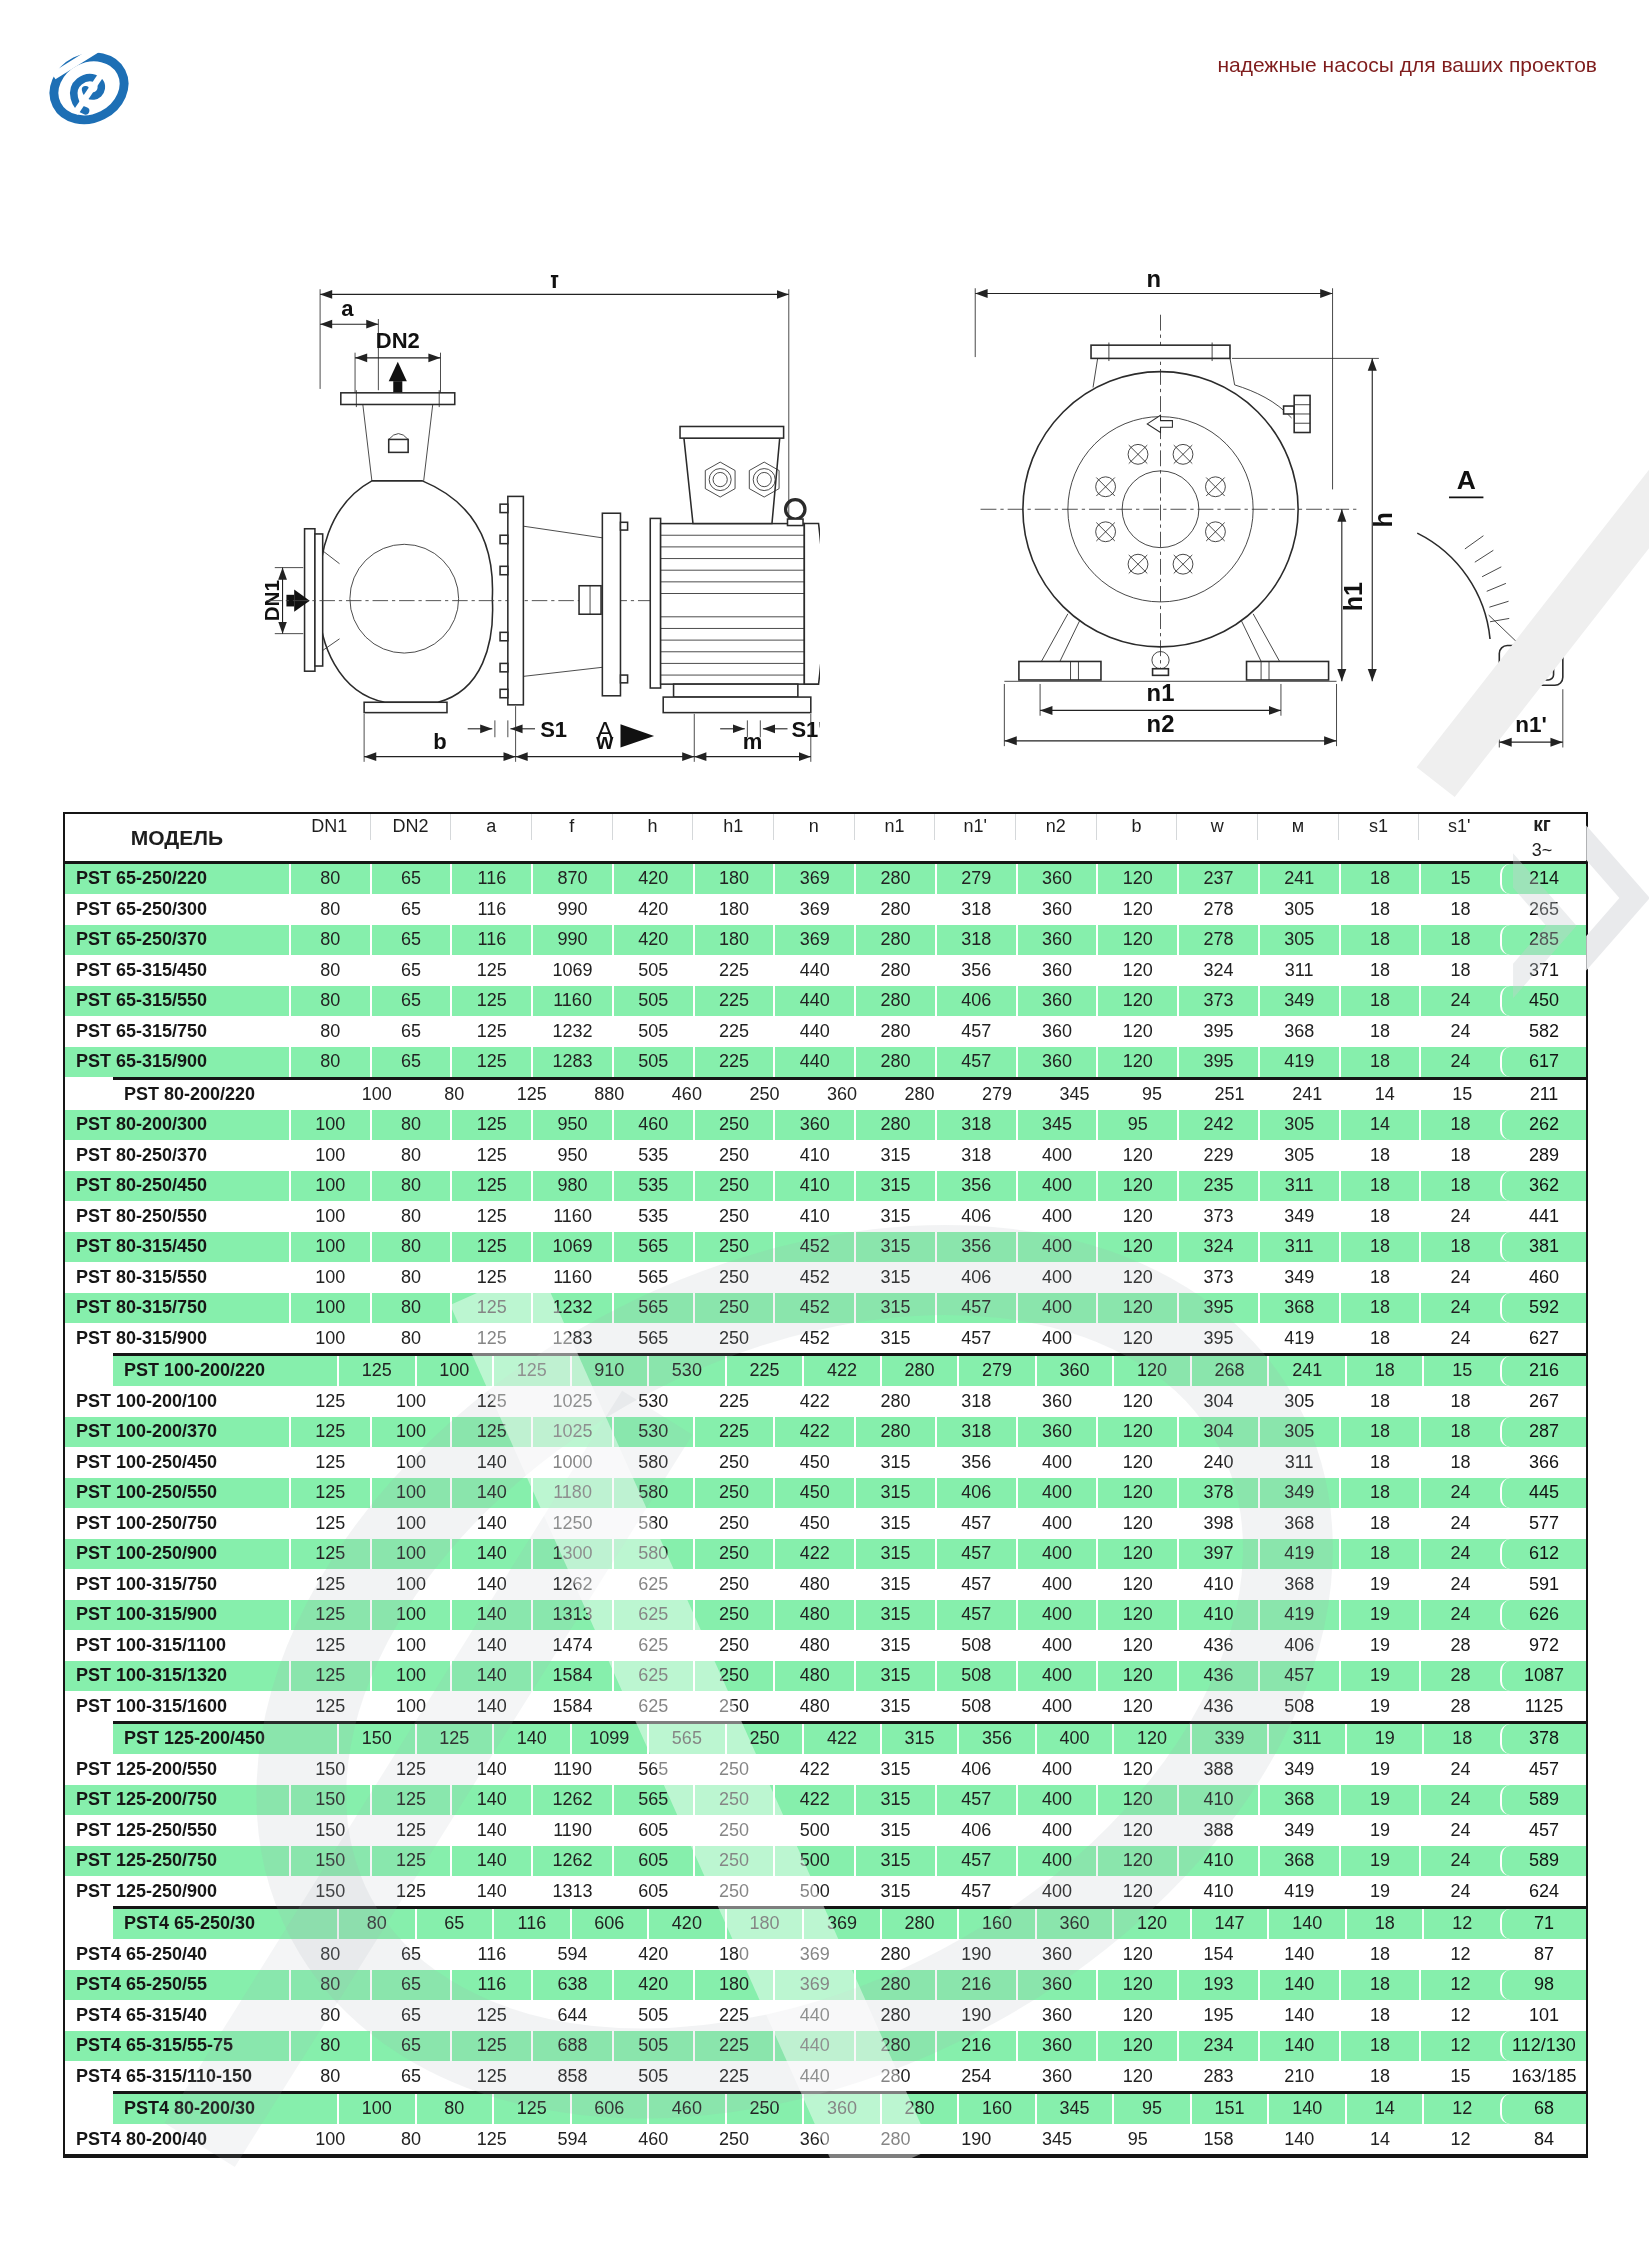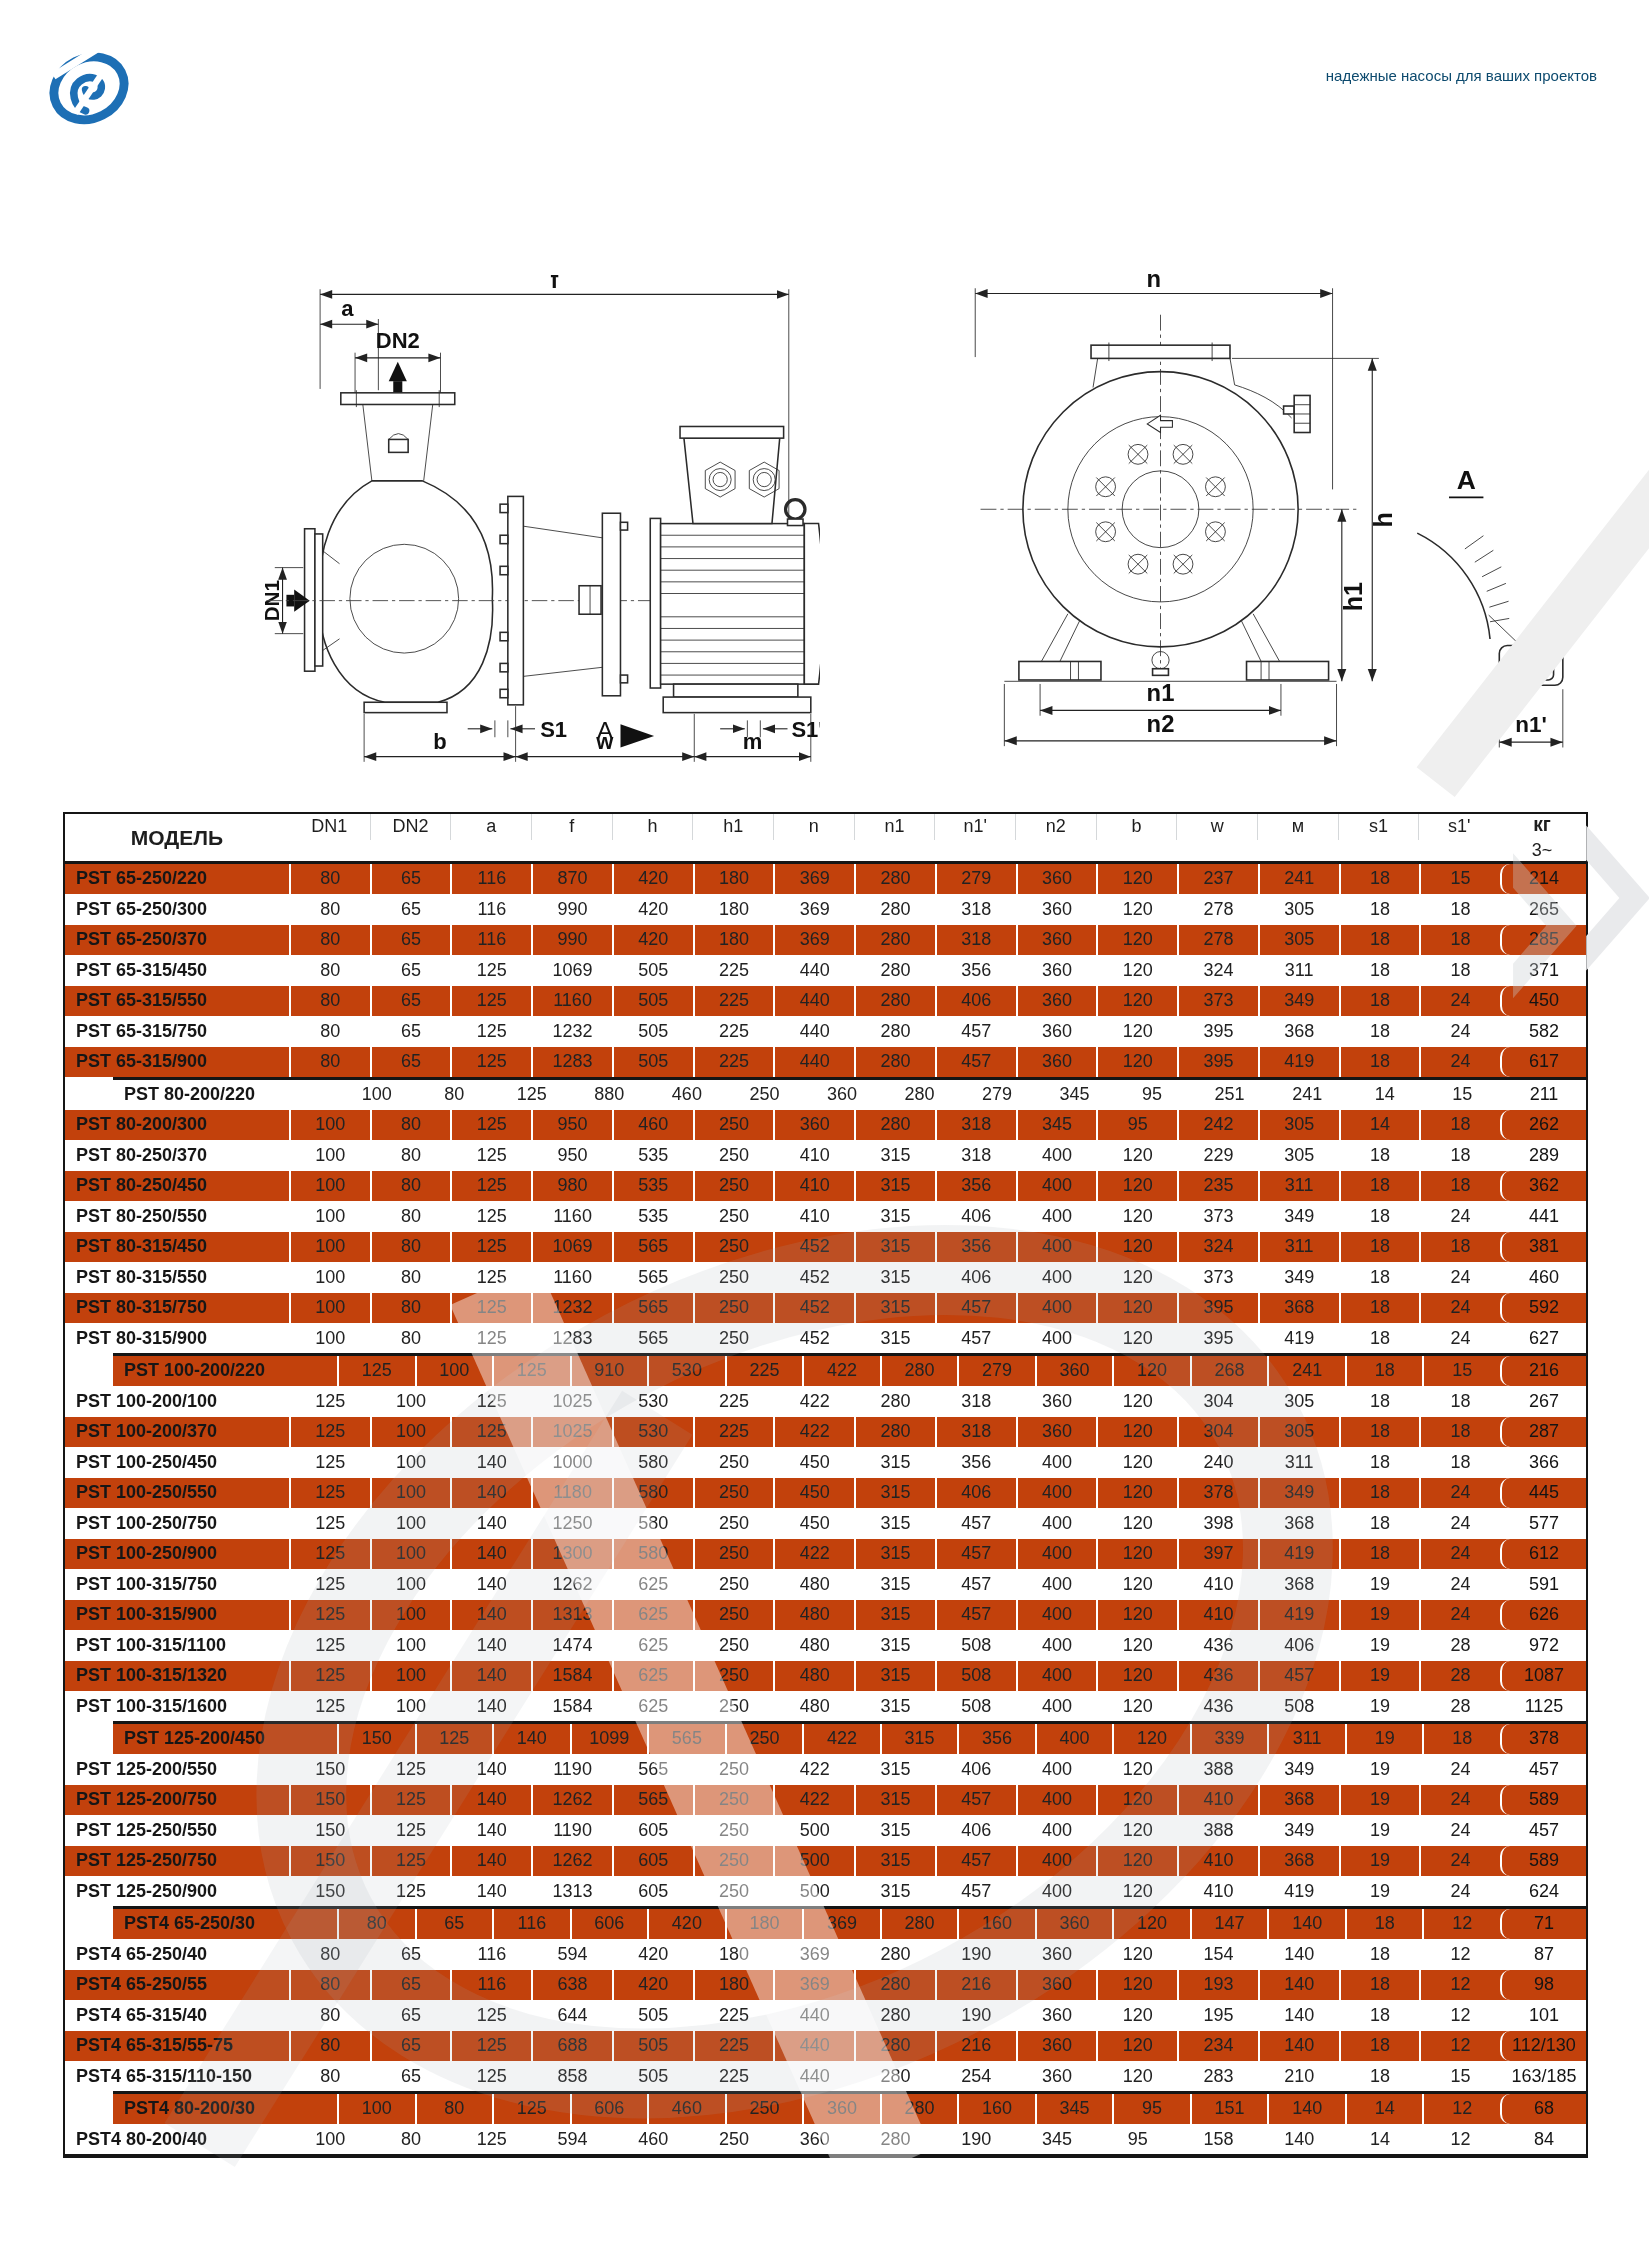--- a/index.html
+++ b/index.html
@@ -4,21 +4,21 @@
 <style>
   html,body{margin:0;padding:0;}
   *{box-sizing:border-box;}
   body{
     width:1650px;height:2261px;position:relative;background:#ffffff;
     font-family:"Liberation Sans",sans-serif;color:#1e1e1e;overflow:hidden;
   }
   
   .brand{position:absolute;left:48px;top:46px;display:flex;align-items:center;}
   .brand-text{font-size:66px;font-weight:bold;color:#1d6fb5;letter-spacing:0.7px;line-height:1;margin-left:5.5px;}
-  .tagline{position:absolute;top:67px;right:53px;font-size:15px;color:#0c4a6e;}
+  .tagline{position:absolute;top:53px;right:53px;font-size:21px;color:#7f1d1d;}
   
   .drawing{position:absolute;}
   svg text{font-family:"Liberation Sans",sans-serif;}
   .dimtxt{font-weight:bold;fill:#111;}
   .ol{stroke:#2b2b2b;stroke-width:2.4;fill:#fff;}
   .noin{fill:none;}
   .thin{stroke:#2b2b2b;stroke-width:1.3;fill:none;}
   .dim{stroke:#222;stroke-width:1.7;fill:none;}
   .cl{stroke:#444;stroke-width:1.4;fill:none;stroke-dasharray:24 6 5 6;}
   .solid{fill:#111;stroke:none;}
@@ -35,21 +35,21 @@
   .h-cols{display:grid;grid-template-columns:repeat(15,1fr);height:25.6px;}
   .h-col{display:flex;align-items:center;justify-content:center;font-size:18px;border-left:0.7px solid #d5d8da;}
   .h-col:first-child{border-left:none;}
   .h-weight{display:flex;flex-direction:column;align-items:center;justify-content:center;gap:4.1px;}
   .h-weight .kg{font-weight:bold;font-size:19.3px;}
   .h-weight .ph{font-size:18px;}
   .tbody{background:#fff;}
   .row{display:grid;grid-template-columns:224px repeat(15,1fr) 86px;height:29.5px;box-sizing:content-box;}
   .row + .row{border-top:1.4px solid #ffffff;}
   .row.group-start{border-top:3.5px solid #151515;margin-left:48px;}
-  .row.stripe{background:#c2410c;}
+  .row.stripe{background:#86efac;}
   .cell{display:flex;align-items:center;justify-content:center;font-size:18px;border-left:2.1px solid #ffffff;color:#222;}
   .cell.model{justify-content:flex-start;padding-left:11px;font-weight:bold;font-size:18px;border-left:none;color:#161616;}
   .cell.weight{font-weight:normal;color:#141414;border-radius:10px;}
 </style>
 </head>
 <body>
 
 <div class="brand">
   <svg width="82" height="82" viewBox="0 0 120 120">
     <ellipse cx="60" cy="62" rx="53" ry="44" transform="rotate(-27 60 62)" fill="none" stroke="#1d6fb5" stroke-width="13"></ellipse>

